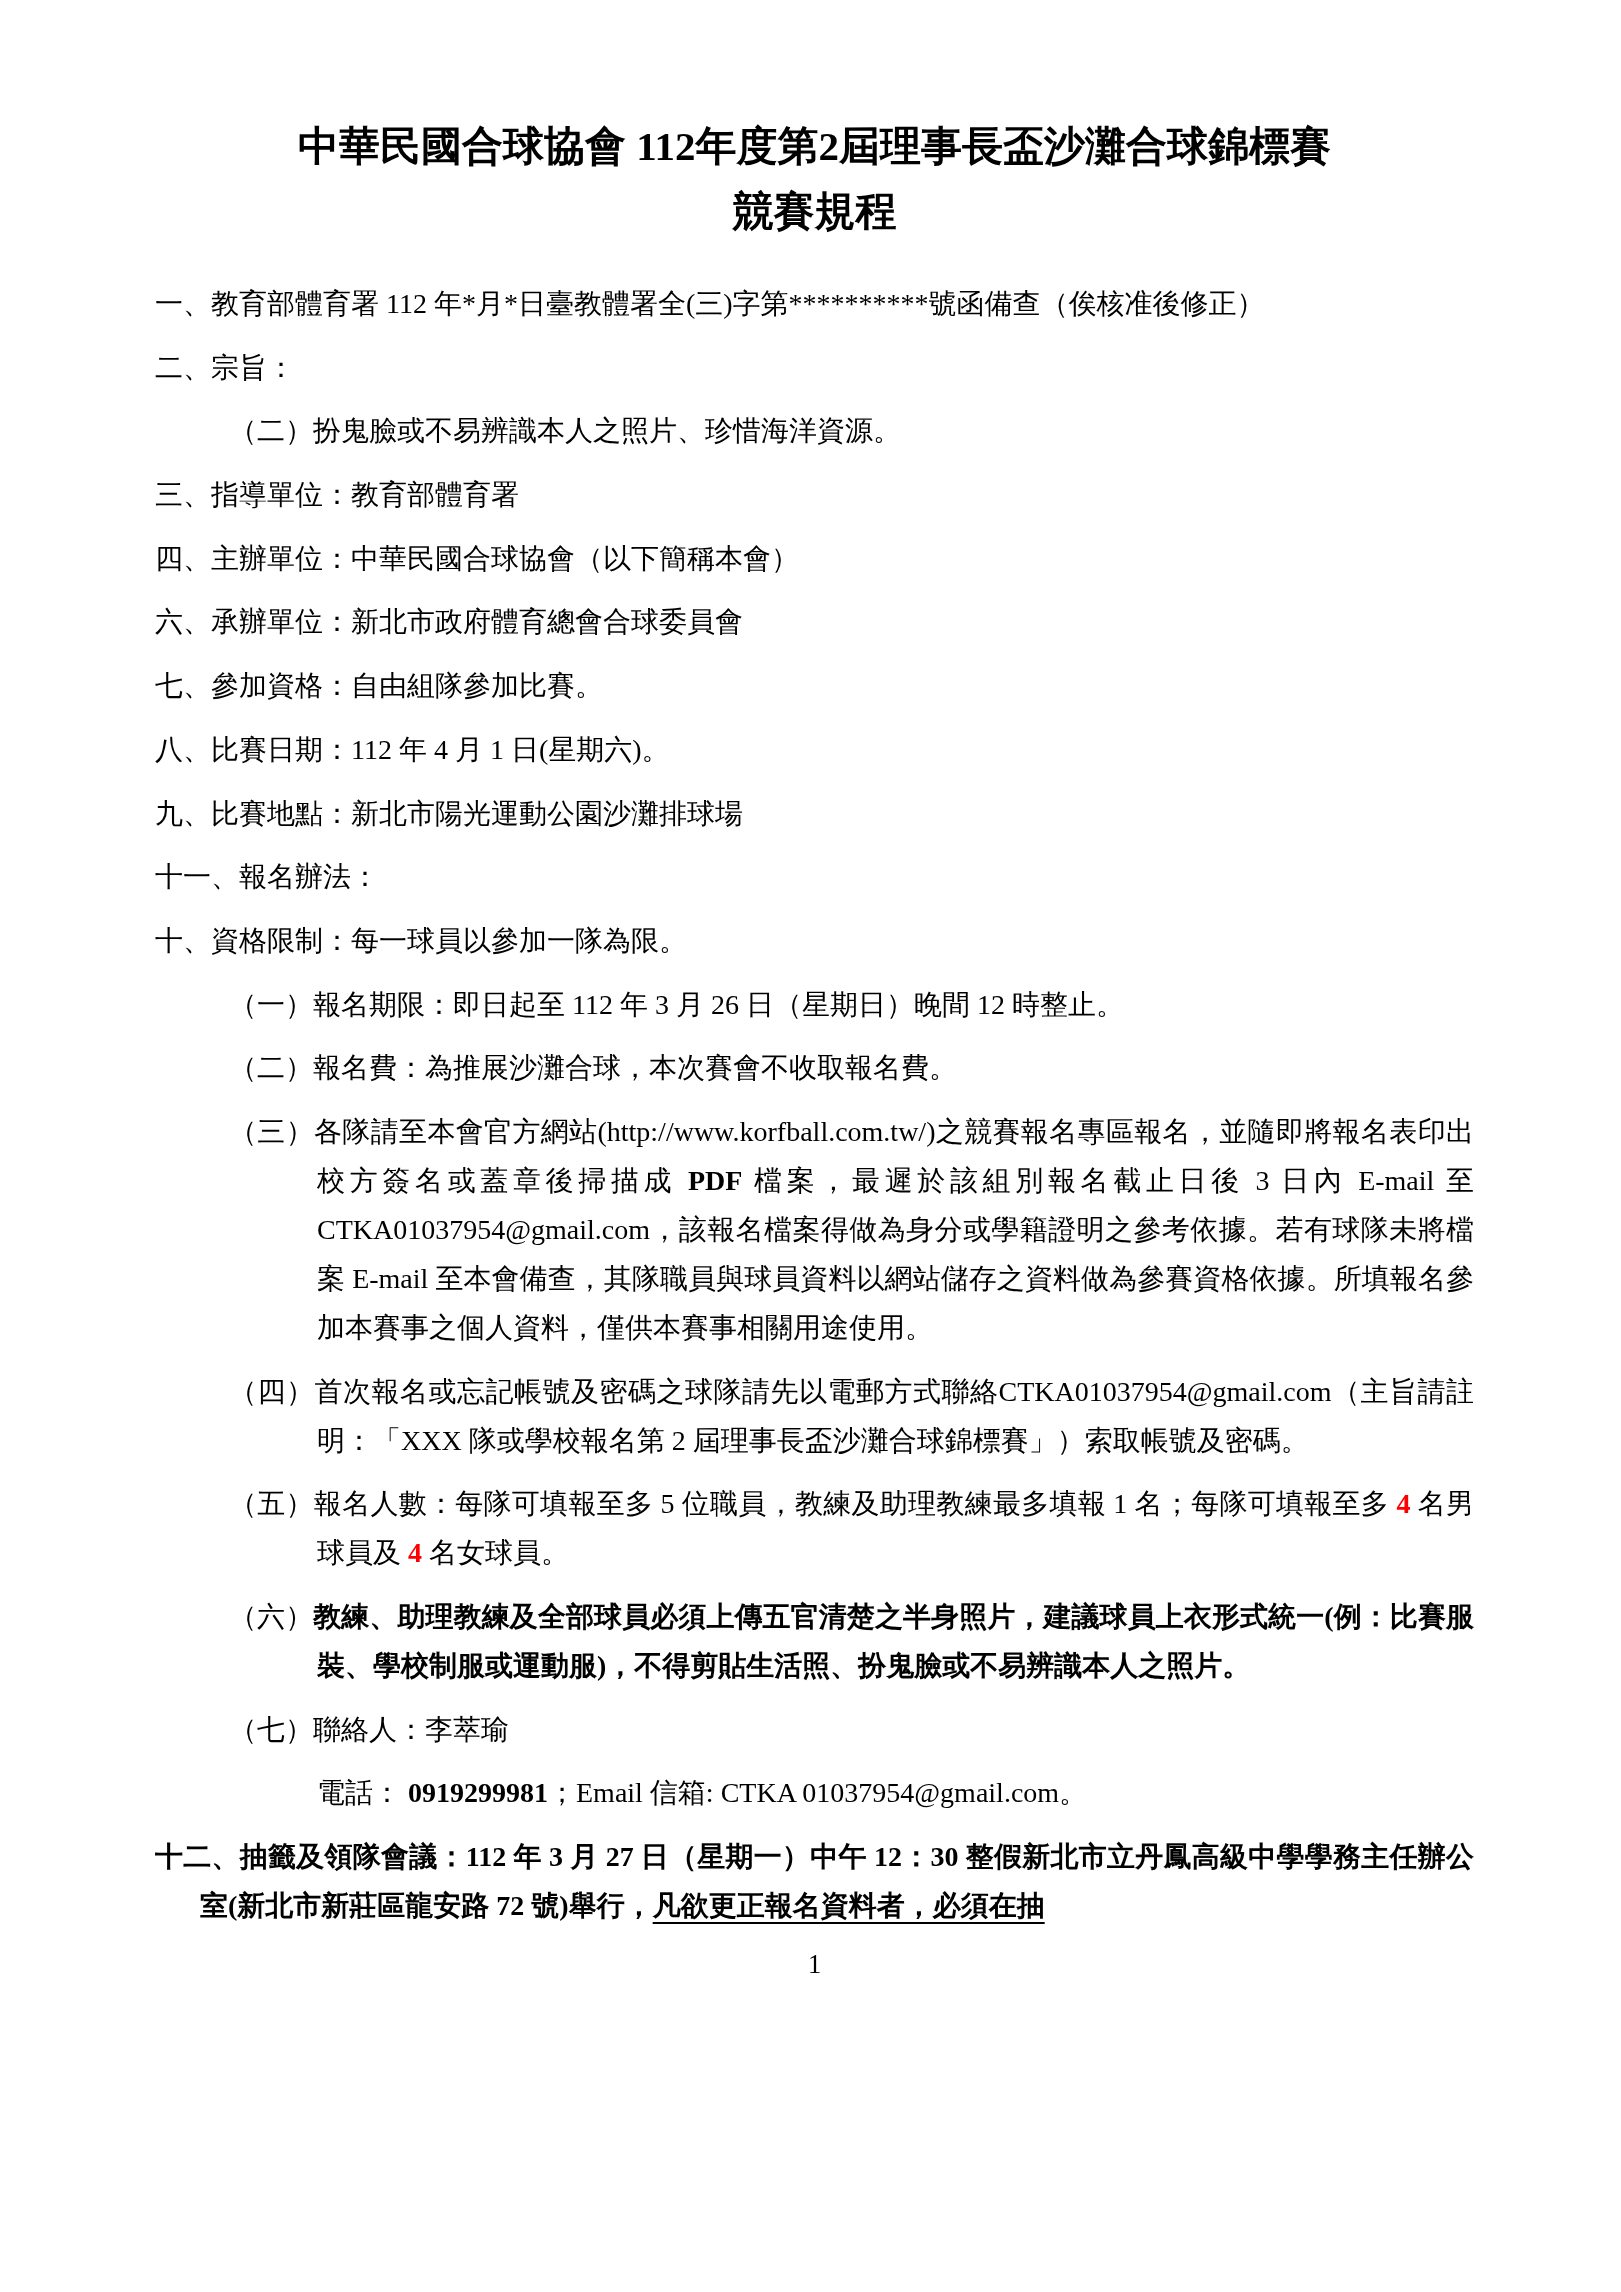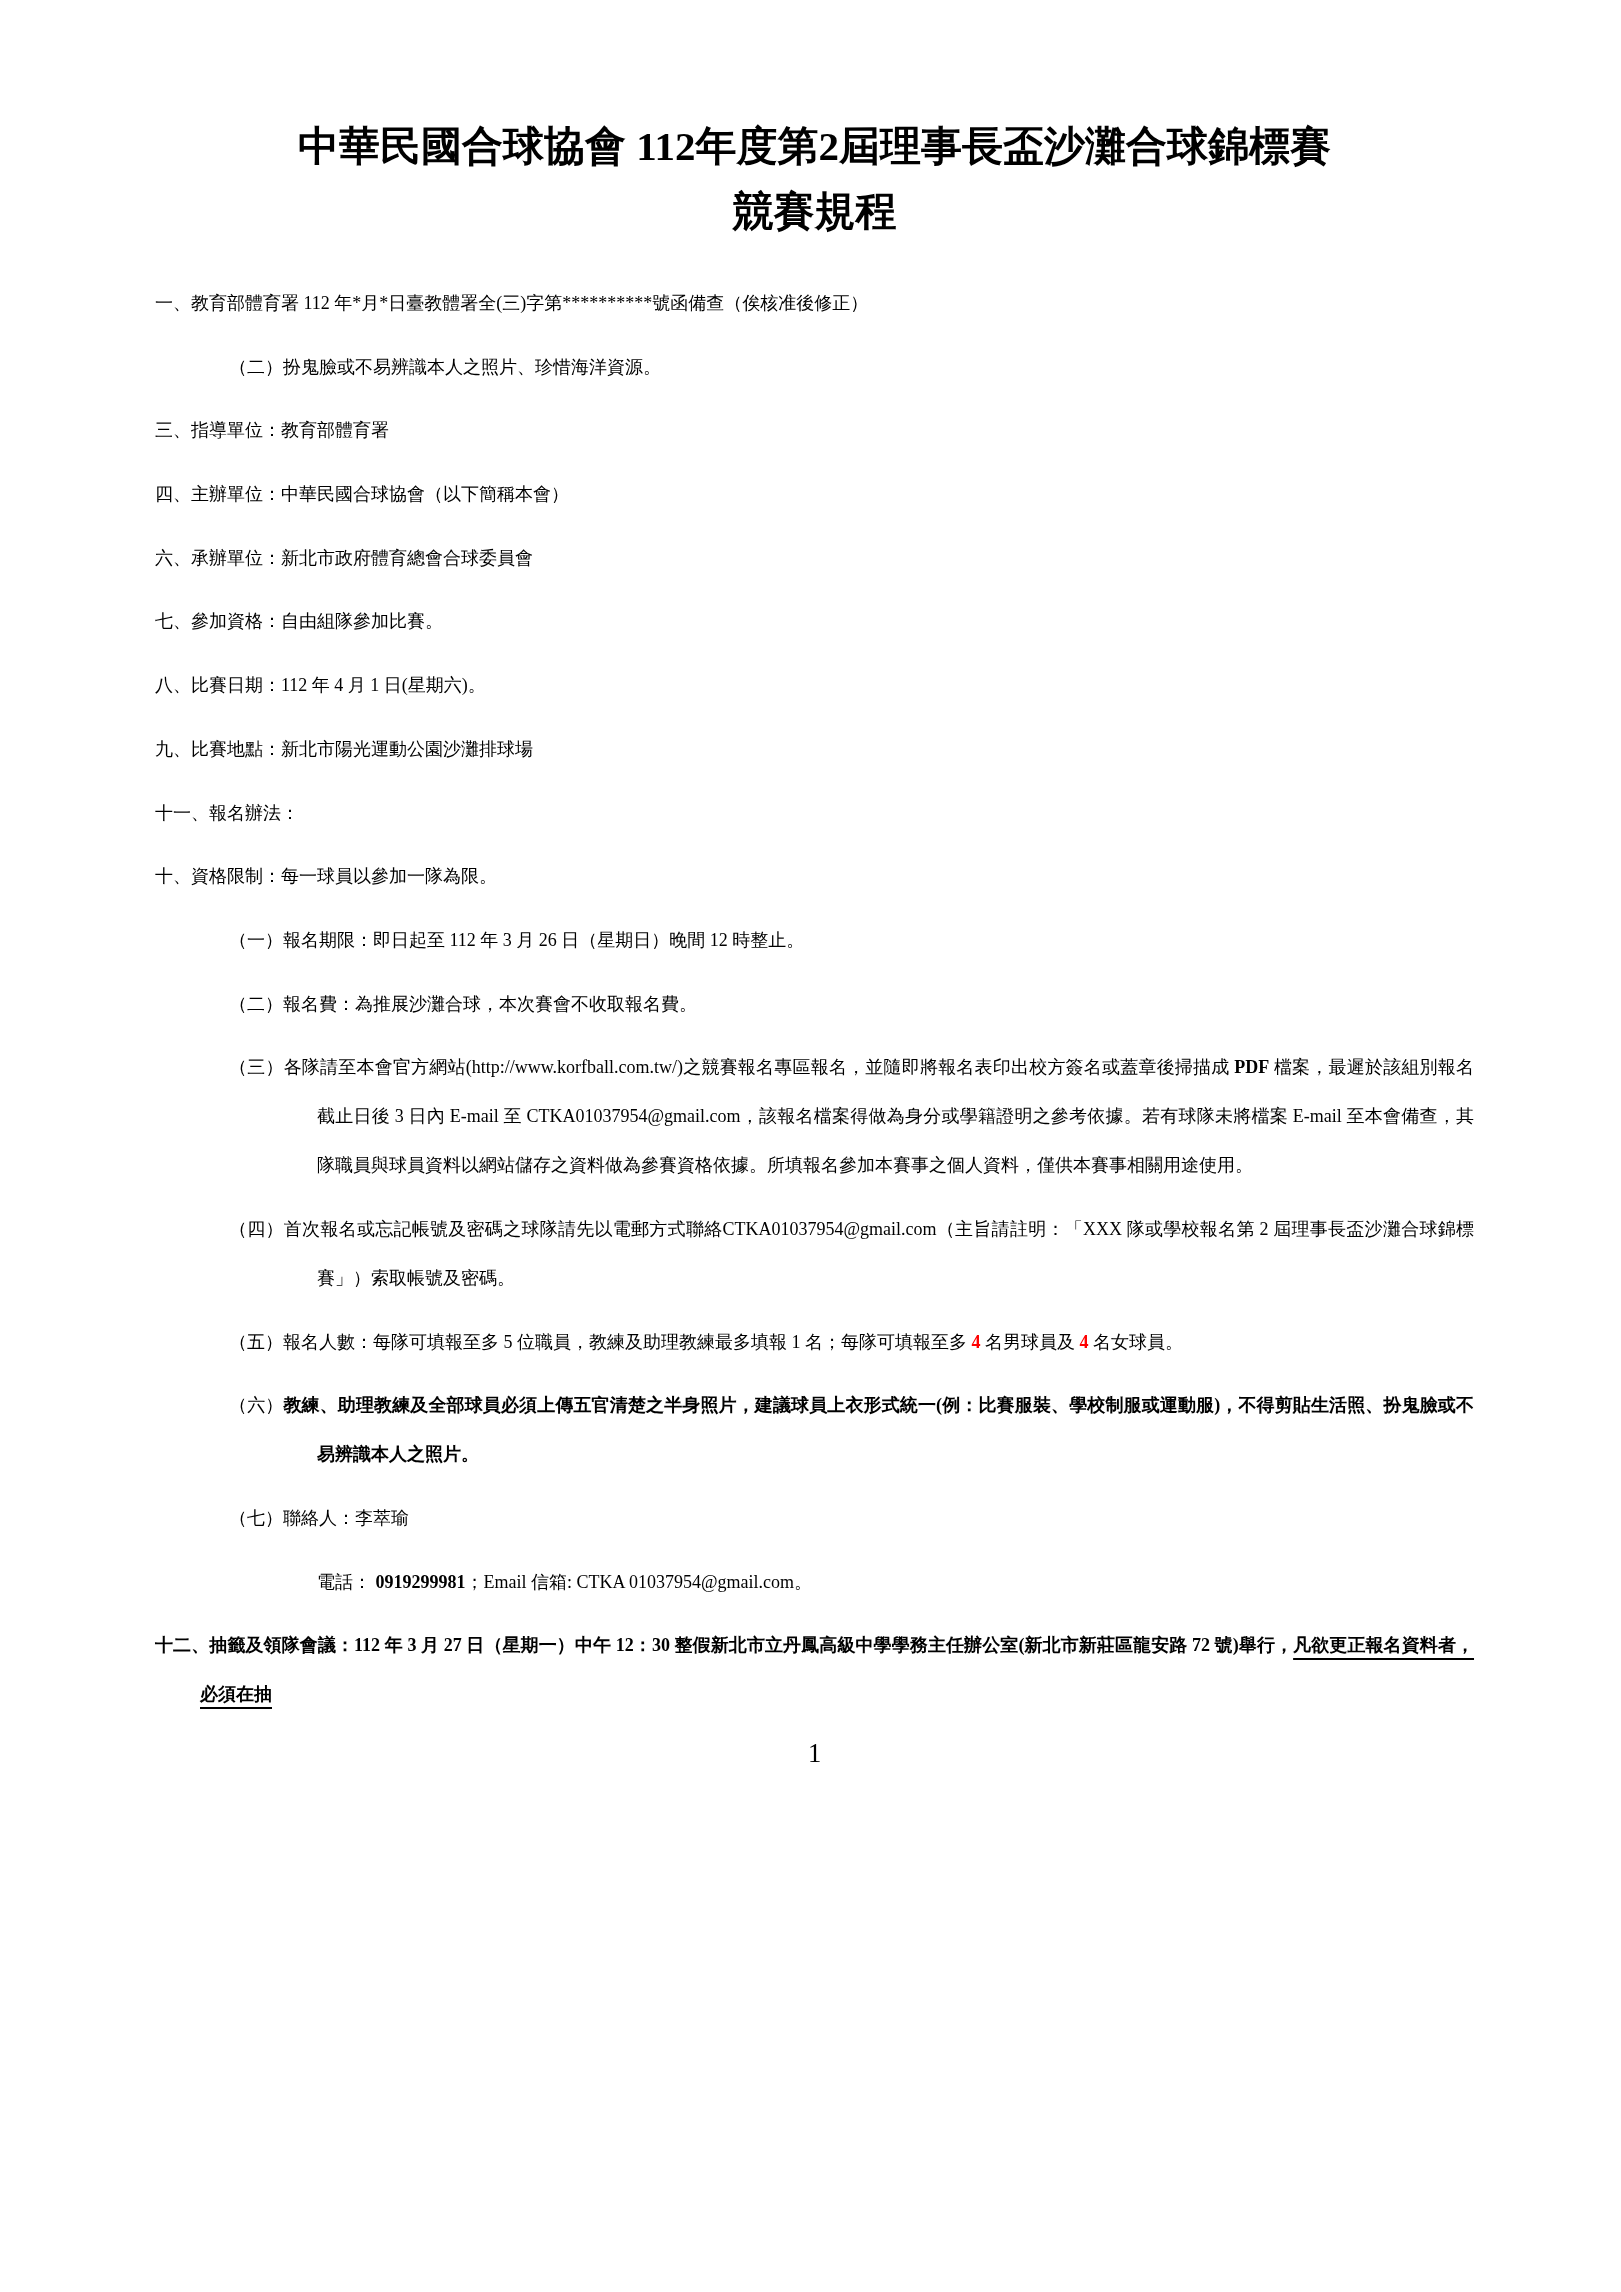--- a/index.html
+++ b/index.html
@@ -18,21 +18,21 @@
   .title {
     margin: 0 0 35px 0;
     text-align: center;
     font-weight: bold;
     font-size: 41px;
     line-height: 65px;
   }
   .title .tline { display: block; }
   p.para {
     margin: 0 0 14.7px 0;
-    font-size: 18px;
+    font-size: 28px;
     line-height: 49px;
     text-align: justify;
   }
   .lv0 { padding-left: 45px;  text-indent: -45px; }
   .lv1 { padding-left: 162px; text-indent: -88px; }
   .lv2 { padding-left: 162px; text-indent: 0; }
   .gap-before { margin-top: 17.6px; font-weight: bold; }
   .bold { font-weight: bold; }
   .red  { font-weight: bold; }
   .und  {
@@ -52,20 +52,21 @@
 
 <div class="page">
 
   <h1 class="title">
     <span class="tline">中華民國合球協會 112年度第2屆理事長盃沙灘合球錦標賽</span>
     <span class="tline">競賽規程</span>
   </h1>
 
   <p class="para lv0">一、教育部體育署 112 年*月*日臺教體署全(三)字第**********號函備查（俟核准後修正）</p>
 
+  <p class="para lv0">二、宗旨：</p>
   <p class="para lv1">（二）扮鬼臉或不易辨識本人之照片、珍惜海洋資源。</p>
 
   <p class="para lv0">三、指導單位：教育部體育署</p>
   <p class="para lv0">四、主辦單位：中華民國合球協會（以下簡稱本會）</p>
   <p class="para lv0">六、承辦單位：新北市政府體育總會合球委員會</p>
   <p class="para lv0">七、參加資格：自由組隊參加比賽。</p>
   <p class="para lv0">八、比賽日期：112 年 4 月 1 日(星期六)。</p>
   <p class="para lv0">九、比賽地點：新北市陽光運動公園沙灘排球場</p>
   <p class="para lv0">十一、報名辦法：</p>
 

